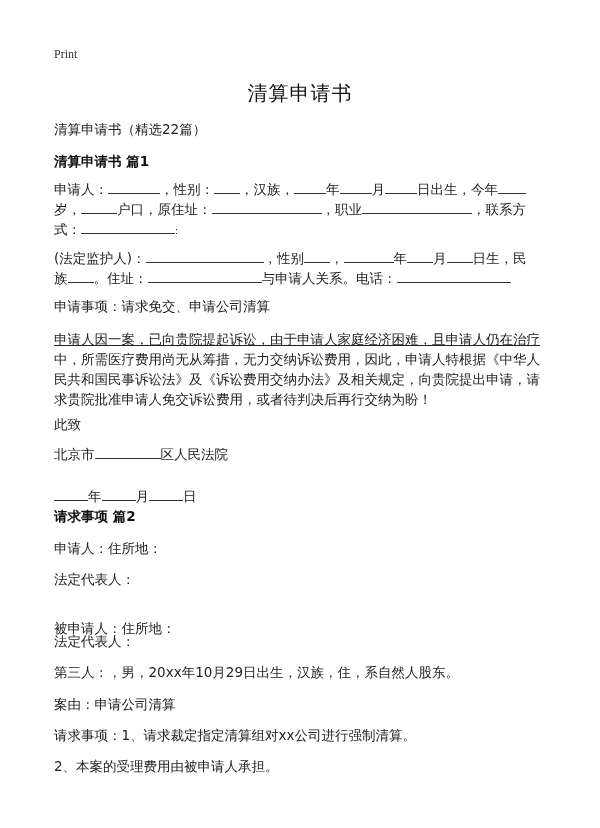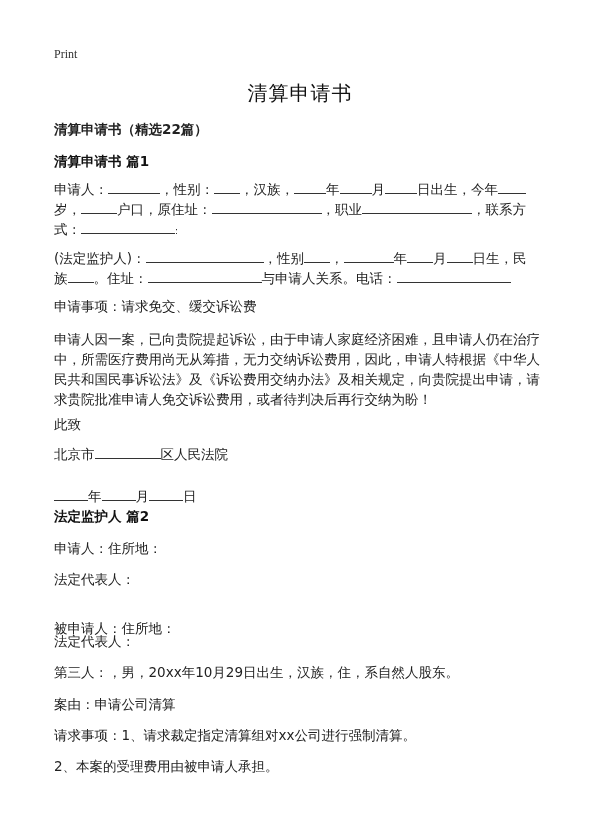--- a/index.html
+++ b/index.html
@@ -25,59 +25,59 @@
     height: 14px; vertical-align: baseline;
   }
 </style>
 </head>
 <body>
 
 <div class="print">Print</div>
 
 <div class="title">清算申请书</div>
 
-<div class="line" style="top:118px;font-weight:bold;">清算申请书（精选22篇）</div>
+<div class="line" style="top:118px;">清算申请书（精选22篇）</div>
 
 <div class="line heading" style="top:150px;">清算申请书 篇1</div>
 
 <div class="line" style="top:178px;">
   <span>申请人：</span><span class="blank" style="width:52px;"></span><span>，性别：</span><span class="blank" style="width:26px;"></span><span>，汉族，</span><span class="blank" style="width:32px;"></span><span>年</span><span class="blank" style="width:32px;"></span><span>月</span><span class="blank" style="width:32px;"></span><span>日出生，今年</span><span class="blank" style="width:28px;"></span>
 </div>
 <div class="line" style="top:198px;">
   <span>岁，</span><span class="blank" style="width:36px;"></span><span>户口，原住址：</span><span class="blank" style="width:110px;"></span><span>，职业</span><span class="blank" style="width:110px;"></span><span>，联系方</span>
 </div>
 <div class="line" style="top:218px;">
   <span>式：</span><span class="blank" style="width:94px;"></span><span style="font-size:9px;">:</span>
 </div>
 
 <div class="line" style="top:247px;">
   <span>(法定监护人)：</span><span class="blank" style="width:118px;"></span><span>，性别</span><span class="blank" style="width:26px;"></span><span>，</span><span class="blank" style="width:50px;"></span><span>年</span><span class="blank" style="width:26px;"></span><span>月</span><span class="blank" style="width:26px;"></span><span>日生，民</span>
 </div>
 <div class="line" style="top:267px;text-align:center;">
   <span>族</span><span class="blank" style="width:26px;"></span><span>。住址：</span><span class="blank" style="width:114px;"></span><span>与申请人关系。电话：</span><span class="blank" style="width:114px;"></span>
 </div>
 
-<div class="line" style="top:295px;">申请事项：请求免交、缓交诉讼费</div>
+<div class="line" style="top:295px;">申请事项：请求免交、申请公司清算</div>
 
-<div class="line" style="top:328px;">申请人因一案，已向贵院提起诉讼，由于申请人家庭经济困难，且申请人仍在治疗</div>
+<div class="line" style="top:328px;text-decoration:underline;">申请人因一案，已向贵院提起诉讼，由于申请人家庭经济困难，且申请人仍在治疗</div>
 <div class="line" style="top:348px;">中，所需医疗费用尚无从筹措，无力交纳诉讼费用，因此，申请人特根据《中华人</div>
 <div class="line" style="top:368px;">民共和国民事诉讼法》及《诉讼费用交纳办法》及相关规定，向贵院提出申请，请</div>
 <div class="line" style="top:388px;">求贵院批准申请人免交诉讼费用，或者待判决后再行交纳为盼！</div>
 
 <div class="line" style="top:413px;text-align:center;">此致</div>
 
 <div class="line" style="top:443px;">
   <span>北京市</span><span class="blank" style="width:66px;"></span><span>区人民法院</span>
 </div>
 
 <div class="line" style="top:485px;">
   <span class="blank" style="width:34px;"></span><span>年</span><span class="blank" style="width:34px;"></span><span>月</span><span class="blank" style="width:34px;"></span><span>日</span>
 </div>
 
-<div class="line heading" style="top:505px;">法定监护人 篇2</div>
+<div class="line heading" style="top:505px;">请求事项 篇2</div>
 
 <div class="line" style="top:537px;">申请人：住所地：</div>
 <div class="line" style="top:568px;">法定代表人：</div>
 <div class="line" style="top:617px;">被申请人：住所地：</div>
 <div class="line" style="top:630px;">法定代表人：</div>
 <div class="line" style="top:661px;">第三人：，男，20xx年10月29日出生，汉族，住，系自然人股东。</div>
 <div class="line" style="top:693px;">案由：申请公司清算</div>
 <div class="line" style="top:724px;">请求事项：1、请求裁定指定清算组对xx公司进行强制清算。</div>
 <div class="line" style="top:755px;">2、本案的受理费用由被申请人承担。</div>
 

